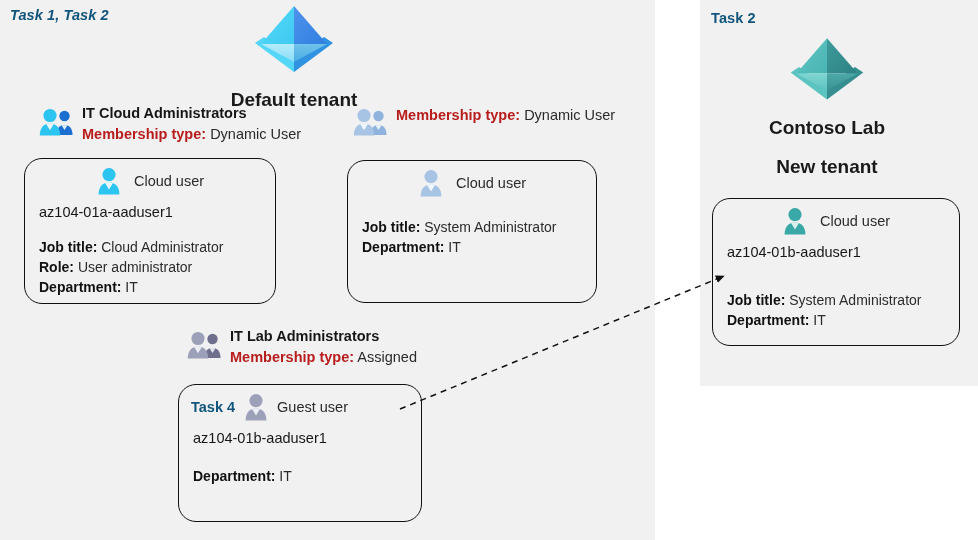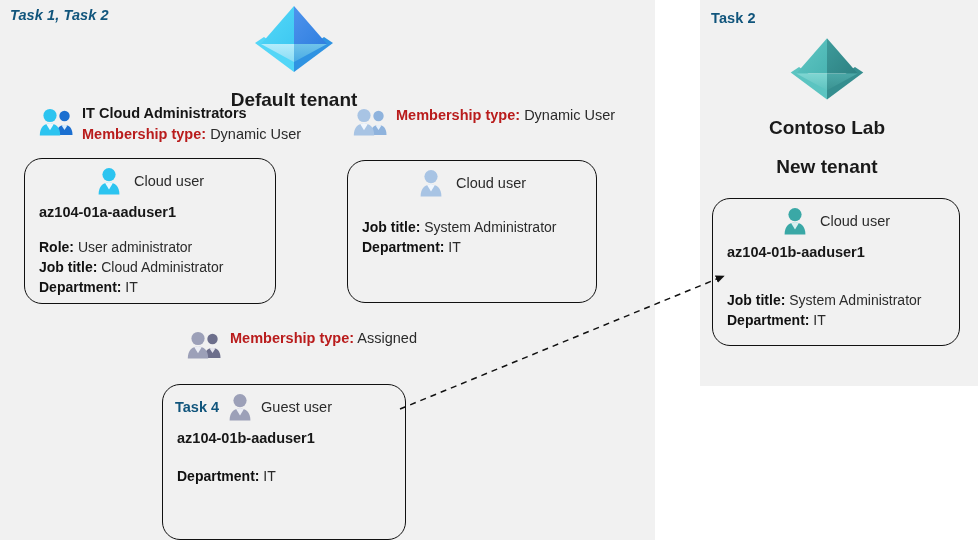--- a/index.html
+++ b/index.html
@@ -79,21 +79,21 @@
   
   .user-card {
     position: absolute;
     border: 1.4px solid #111111;
     border-radius: 18px;
     background: transparent;
     box-sizing: border-box;
   }
   #card-user1 { left: 24px;  top: 158px; width: 252px; height: 146px; }
   #card-user2 { left: 347px; top: 160px; width: 250px; height: 143px; }
-  #card-user3 { left: 162px; top: 384px; width: 244px; height: 156px; }
+  #card-user3 { left: 178px; top: 384px; width: 244px; height: 138px; }
   #card-user4 { left: 712px; top: 198px; width: 248px; height: 148px; }
 
   .card-head {
     display: flex;
     align-items: center;
     justify-content: center;
     gap: 12px;
     padding-top: 8px;
   }
   .card-head.with-task { justify-content: flex-start; padding-left: 12px; gap: 8px; }
@@ -102,21 +102,21 @@
     font-weight: bold;
     font-size: 14.5px;
     white-space: nowrap;
   }
   .card-usertype {
     font-size: 14.5px;
     color: #2b2b2b;
     white-space: nowrap;
   }
   .card-username {
-    font-weight: bold;
+    font-weight: normal;
     font-size: 14.5px;
     color: #171717;
     margin: 9px 0 0 14px;
     white-space: nowrap;
   }
   .card-attrs {
     margin: 17px 0 0 14px;
     font-size: 14px;
     color: #2b2b2b;
     line-height: 1.43;
@@ -247,40 +247,41 @@
   <div class="group-row" id="group-lab-admins">
     <svg class="group-icon" width="37" height="28" viewBox="0 0 37 28">
       <circle cx="26.5" cy="8" r="5.2" fill="#6d6f8c"></circle>
       <path d="M18.5 27 C18.5 19.8 22 17 26.5 17 C31 17 34.5 19.8 34.5 27 Z" fill="#6d6f8c"></path>
       <path d="M23.6 17.6 L26.5 22 L29.4 17.6 L26.5 16.6 Z" fill="#e4e4ed"></path>
       <circle cx="12" cy="7.5" r="6.6" fill="#9ca0b8"></circle>
       <path d="M1.8 27.5 C1.8 18.8 6.4 15.4 12 15.4 C17.6 15.4 22.2 18.8 22.2 27.5 Z" fill="#9ca0b8"></path>
       <path d="M8.3 16.2 L12 22.2 L15.7 16.2 L12 14.9 Z" fill="#eceef5"></path>
     </svg>
     <div class="group-text">
+      <div class="group-title">IT Lab Administrators</div>
       <div class="group-sub">
         <b>Membership type:</b>
         <span>Assigned</span>
       </div>
     </div>
   </div>
 
   <div class="user-card" id="card-user1">
     <div class="card-head">
       <svg width="26" height="28" viewBox="0 0 26 28">
         <circle cx="13" cy="7.6" r="6.6" fill="#2cc4f0"></circle>
         <path d="M2.6 27.5 C2.6 18.8 7.3 15.4 13 15.4 C18.7 15.4 23.4 18.8 23.4 27.5 Z" fill="#2cc4f0"></path>
         <path d="M9.2 16.2 L13 22.4 L16.8 16.2 L13 14.9 Z" fill="#eaf8fe"></path>
       </svg>
       <span class="card-usertype">Cloud user</span>
     </div>
     <div class="card-username">az104-01a-aaduser1</div>
     <div class="card-attrs">
+      <div class="row"><b>Job title:</b> <span>Cloud Administrator</span></div>
       <div class="row"><b>Role:</b> <span>User administrator</span></div>
-      <div class="row"><b>Job title:</b> <span>Cloud Administrator</span></div>
       <div class="row"><b>Department:</b> <span>IT</span></div>
     </div>
   </div>
 
   <div class="user-card" id="card-user2">
     <div class="card-head">
       <svg width="26" height="28" viewBox="0 0 26 28">
         <circle cx="13" cy="7.6" r="6.6" fill="#a8c4e4"></circle>
         <path d="M2.6 27.5 C2.6 18.8 7.3 15.4 13 15.4 C18.7 15.4 23.4 18.8 23.4 27.5 Z" fill="#a8c4e4"></path>
         <path d="M9.2 16.2 L13 22.4 L16.8 16.2 L13 14.9 Z" fill="#f0f6fd"></path>

